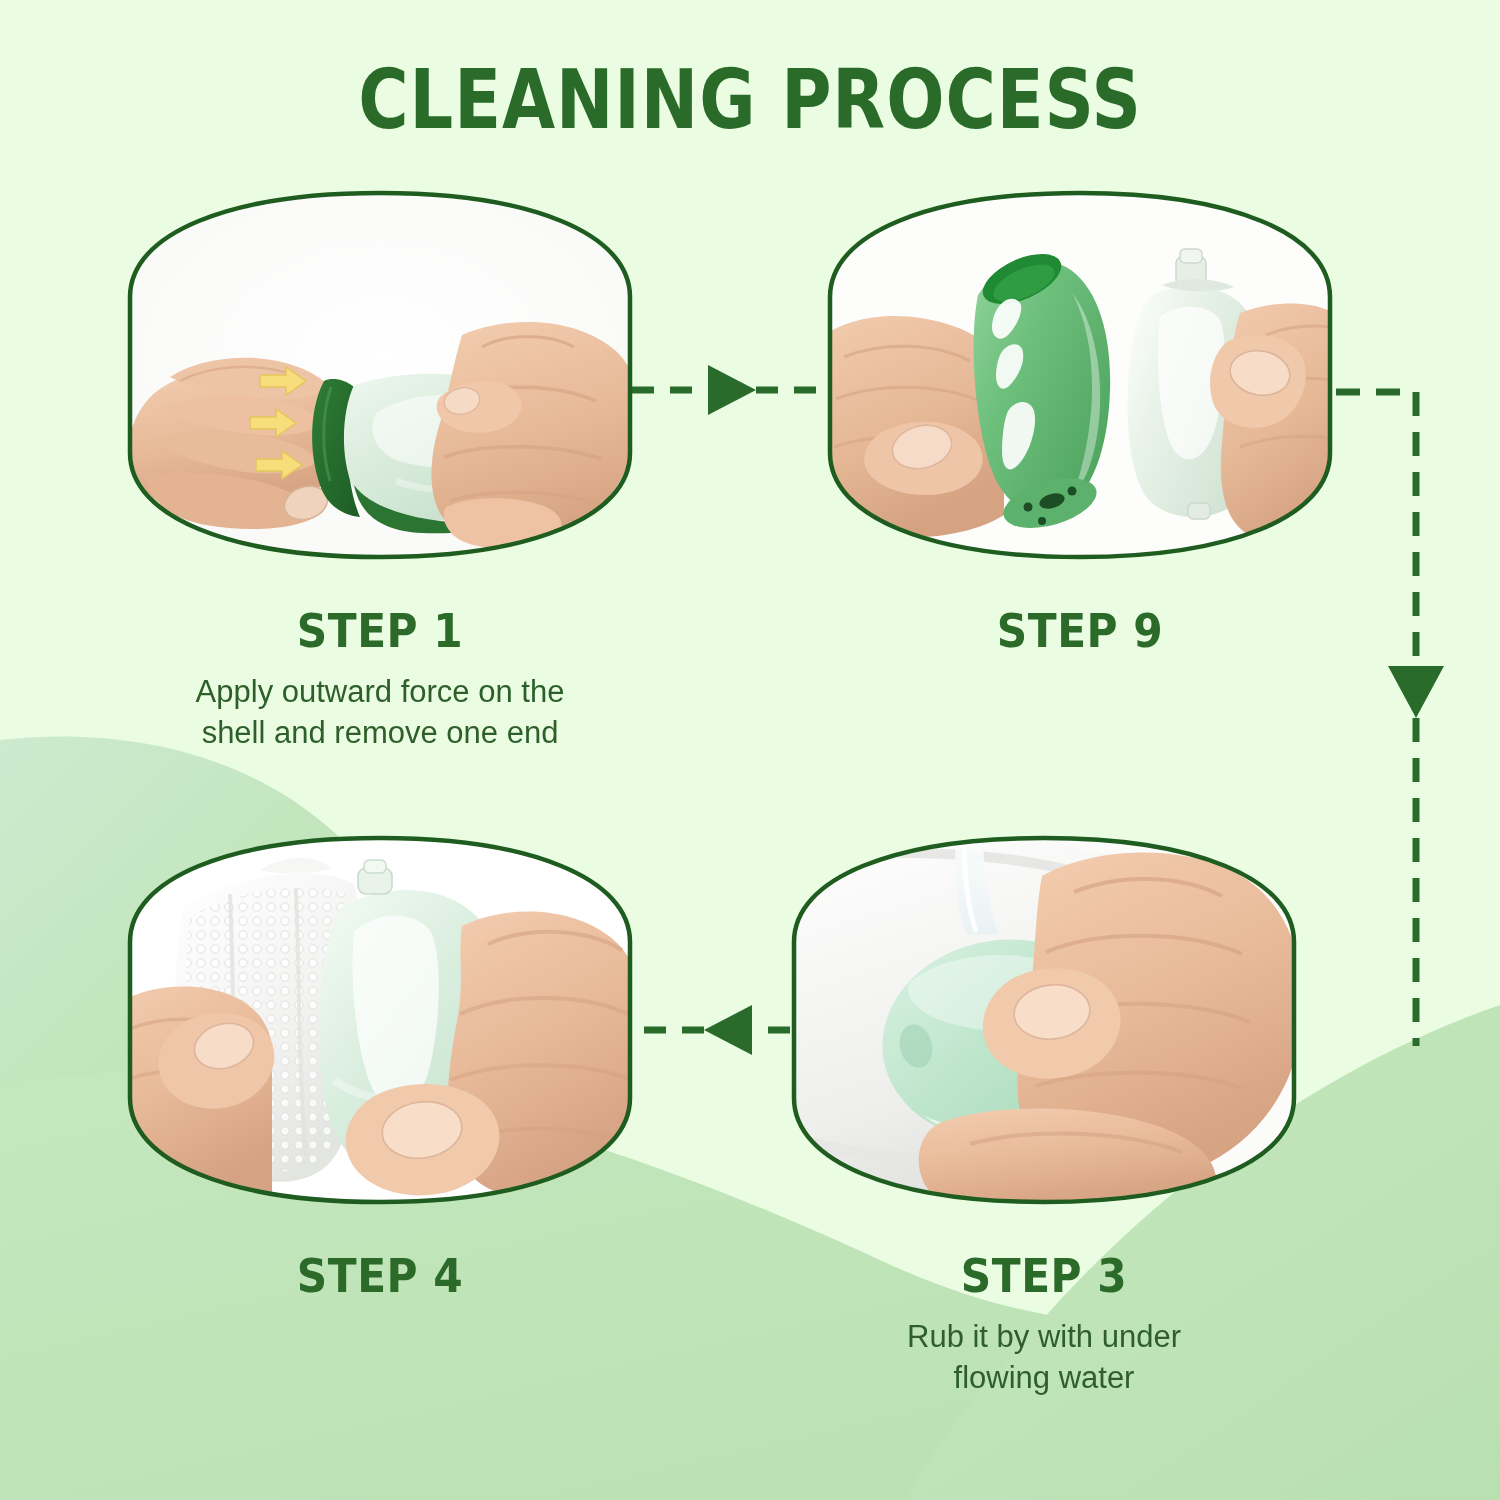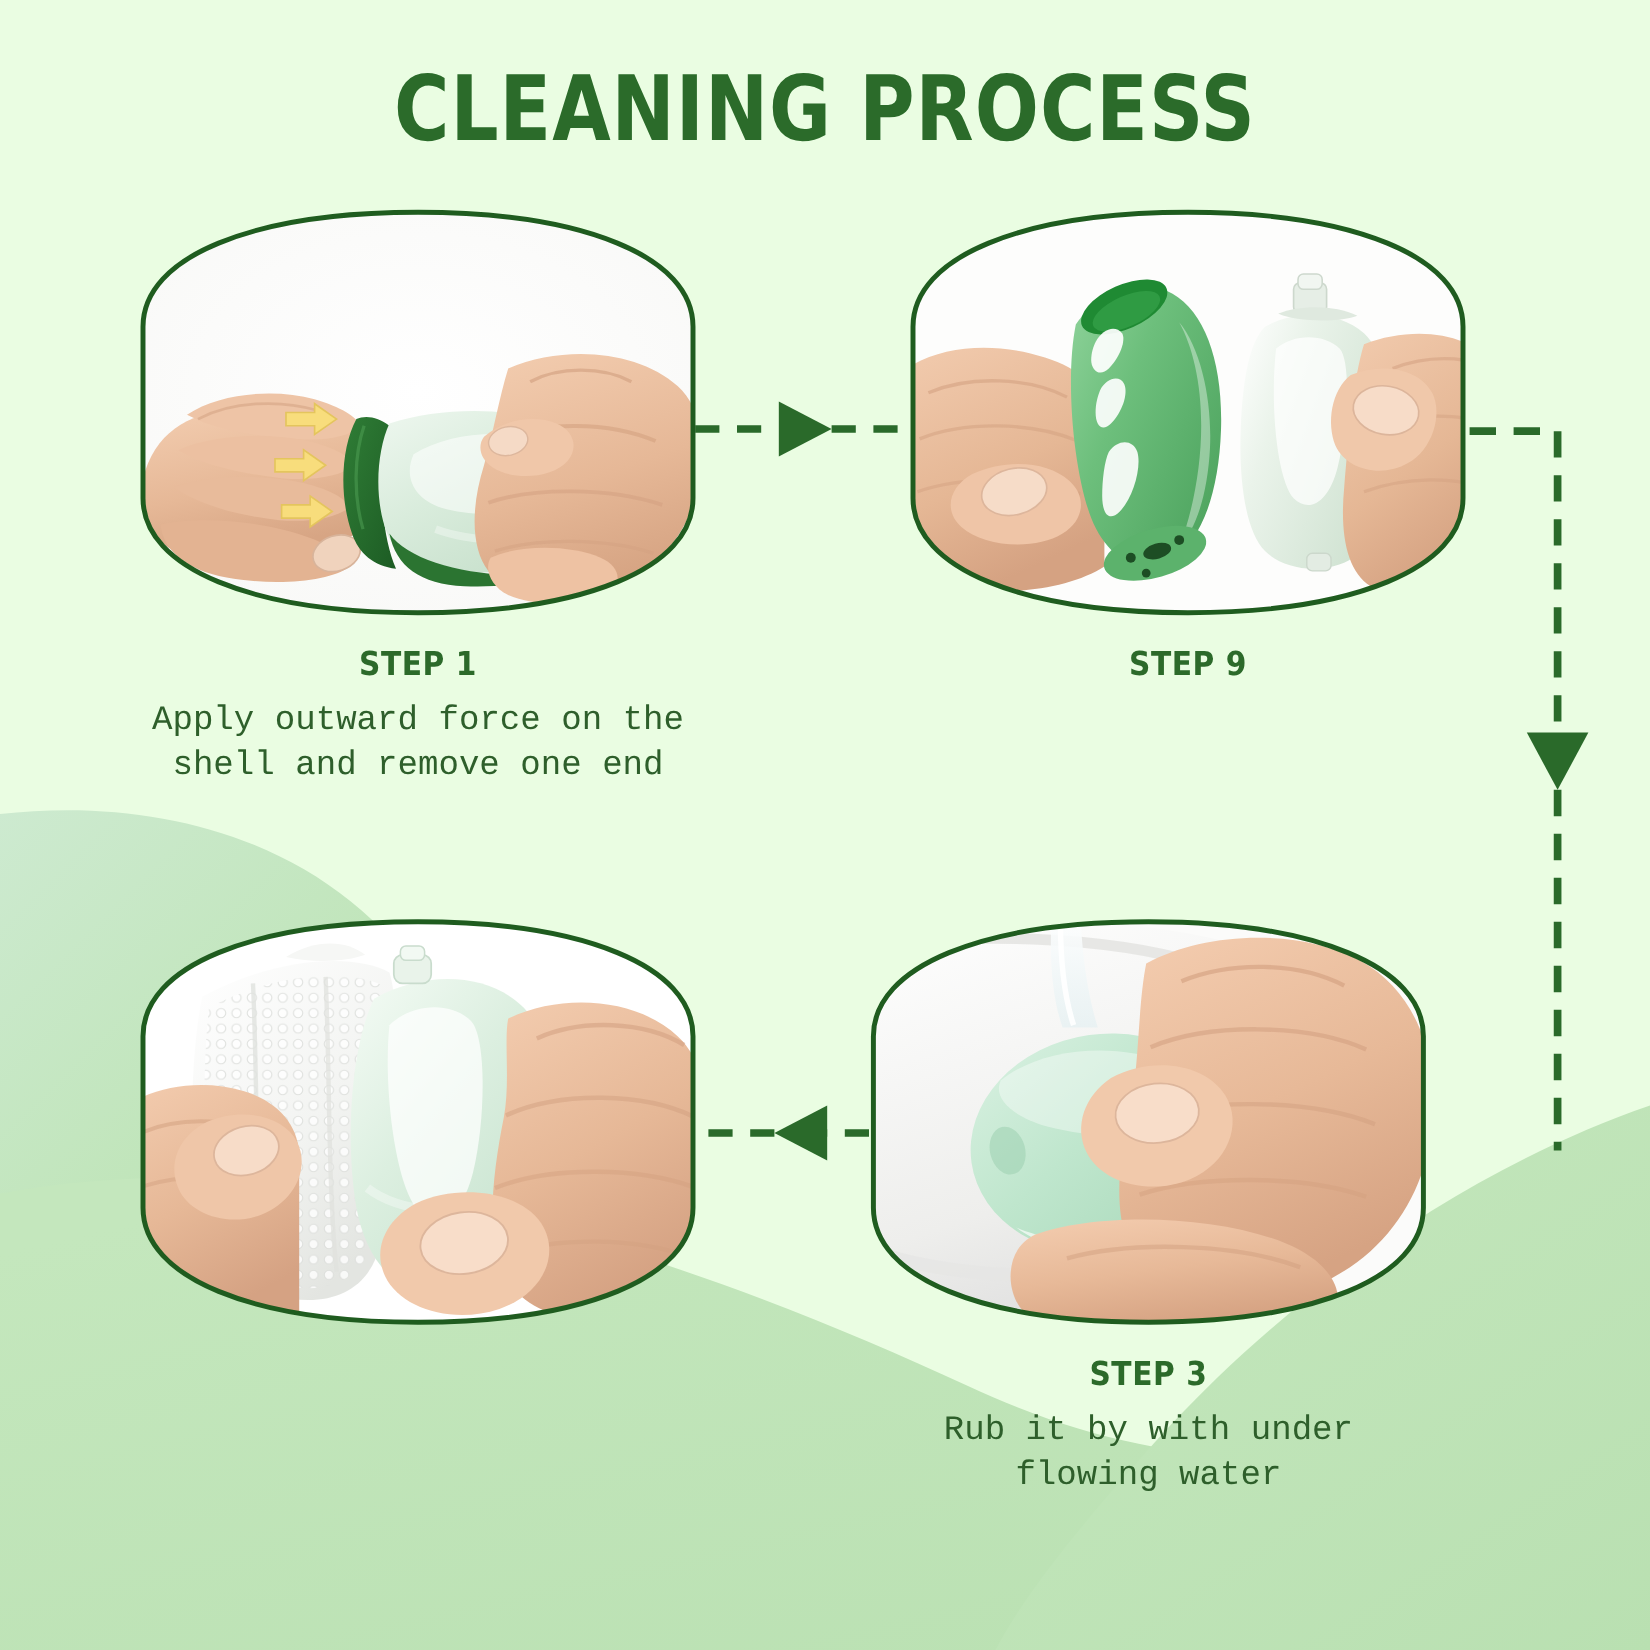--- a/index.html
+++ b/index.html
@@ -31,32 +31,32 @@
 
   
   .card{position:absolute;z-index:4;}
   .frame{
     position:relative;
     width:520px;height:370px;
     overflow:hidden;
   }
   .frame svg{position:absolute;inset:0;}
   .steplabel{
-    margin-top:22px;
+    margin-top:38px;
     text-align:center;
     font-family:"DejaVu Sans Condensed","Liberation Sans Narrow","Liberation Sans",sans-serif;
     font-weight:bold;
-    font-size:30px;
+    font-size:47px;
     color:#2c6a2a;
     letter-spacing:0.5px;
   }
   .caption{
     margin-top:14px;
     text-align:center;
-    font-family:Liberation Mono, monospace;
+    font-family:Liberation Sans, sans-serif;
     font-size:31px;
     line-height:1.32;
     color:#2e5f2b;
     white-space:pre-line;
   }
 
   
   .conn{position:absolute;z-index:3;}
 </style>
 </head>
@@ -416,15 +416,16 @@
             <path d="M344,312 C392,294 470,294 520,314" fill="none" stroke="#d29f7f" stroke-width="4" opacity="0.4"></path>
 
             <path d="M268,264 C306,246 362,252 382,282 C400,310 384,346 344,360 C302,374 254,360 240,330 C228,304 242,278 268,264 Z" fill="#f1c9ab"></path>
             <ellipse cx="312" cy="300" rx="40" ry="28" transform="rotate(-8 312 300)" fill="#f8ddc9" stroke="#ddb69c" stroke-width="1.7"></ellipse>
           </g>
         </g>
 
         <path d="M20,112 C20,48 120,8 270,8 C420,8 520,48 520,112 L520,268 C520,332 420,372 270,372 C120,372 20,332 20,268 Z" fill="none" stroke="#1f5c1f" stroke-width="4.5"></path>
       </svg>
     </div>
+    <div class="steplabel">STEP 4</div>
   </div>
 
 </div>
 
 </body></html>

